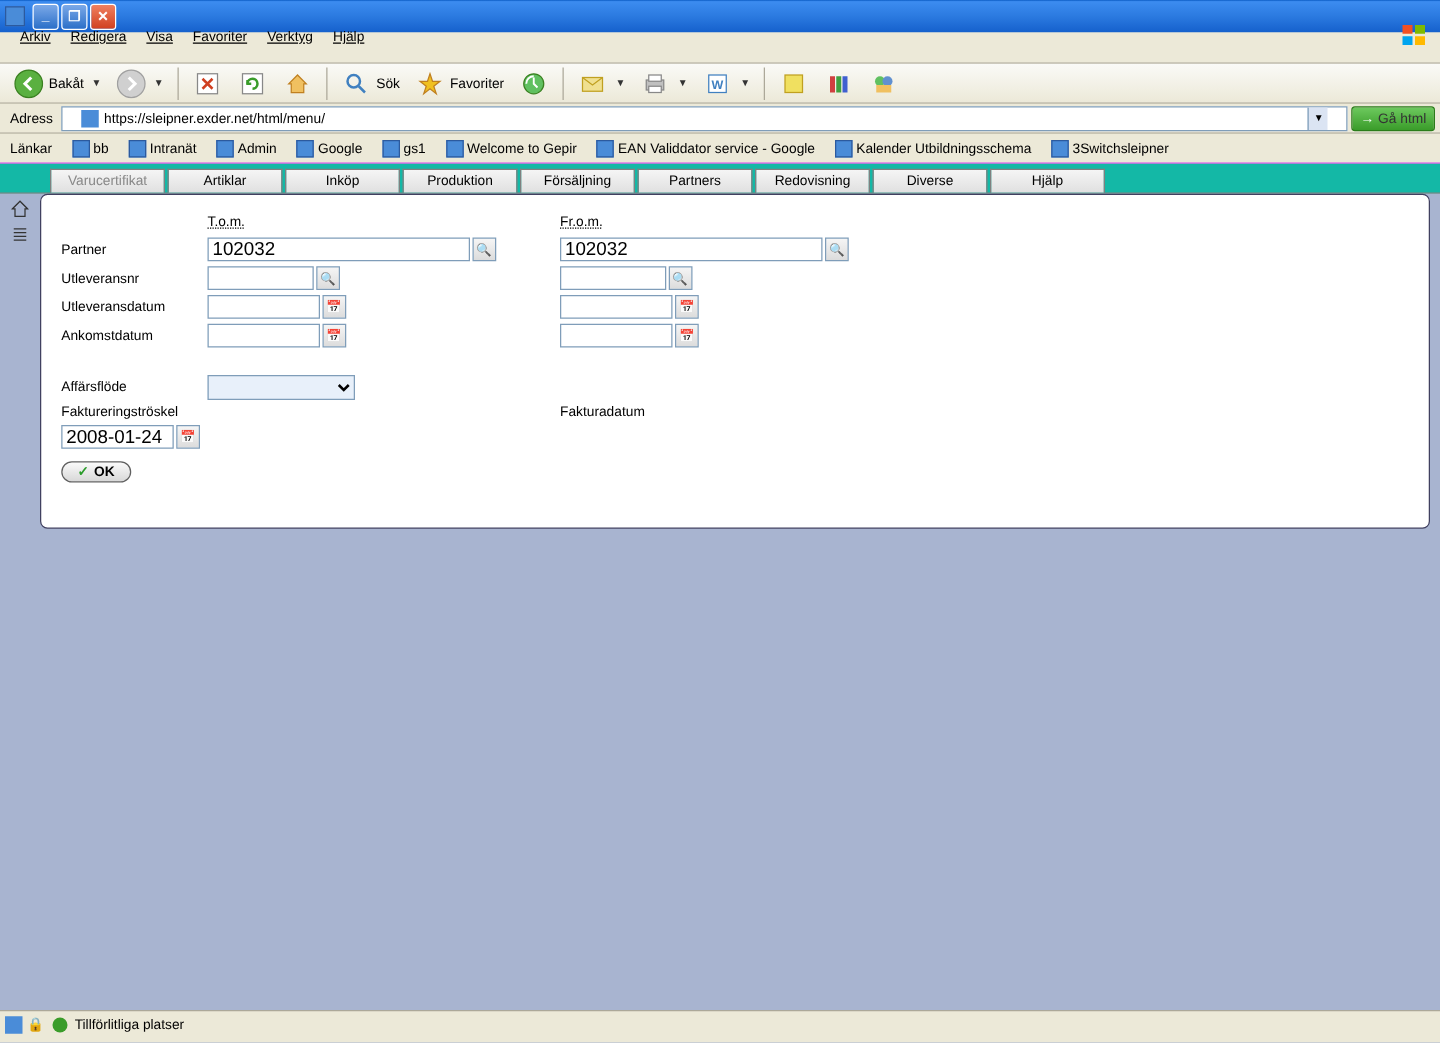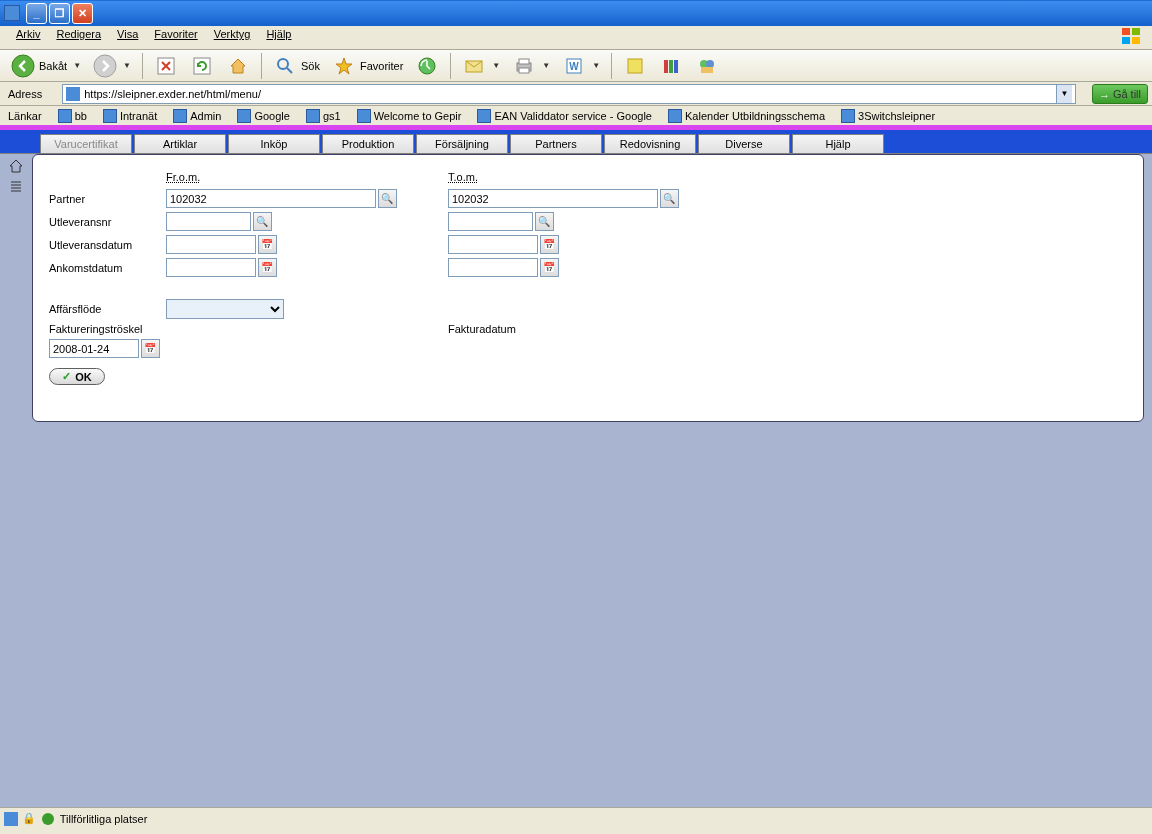--- a/index.html
+++ b/index.html
@@ -8,67 +8,67 @@
 
 .titlebar { background: linear-gradient(to bottom, #0a5bc4 0%, #3c8cf0 5%, #2b7ae0 50%, #1560cc 100%); height: 26px; display: flex; align-items: center; padding: 0 4px; color: white; font-weight: bold; font-size: 12px; }
 .titlebar .app-icon { width: 16px; height: 16px; background: #4a8cd8; margin-right: 6px; border: 1px solid #2c5a9e; }
 .titlebar .title { flex: 1; }
 .titlebar .winbtns { display: flex; gap: 2px; }
 .titlebar .winbtn { width: 21px; height: 21px; border: 1px solid white; border-radius: 3px; display: flex; align-items: center; justify-content: center; font-size: 11px; font-weight: bold; cursor: pointer; }
 .titlebar .winbtn.min, .titlebar .winbtn.max { background: linear-gradient(to bottom, #7ba9e8, #2b6fc8); }
 .titlebar .winbtn.close { background: linear-gradient(to bottom, #f08060, #d04020); }
 
 
-.menubar { background: #ece9d8; height: 24px; display: flex; align-items: flex-start; padding: 0 8px; border-bottom: 1px solid #aca899; }
+.menubar { background: #ece9d8; height: 24px; display: flex; align-items: flex-end; padding: 12px 8px; border-bottom: 1px solid #aca899; }
 .menubar .item { padding: 2px 8px; cursor: pointer; }
 .menubar .underline { text-decoration: underline; }
 .menubar .logo { margin-left: auto; width: 24px; height: 20px; }
 
 
 .toolbar { background: linear-gradient(to bottom, #fafaf7, #ece9d8); height: 32px; display: flex; align-items: center; padding: 0 6px; border-bottom: 1px solid #aca899; gap: 2px; }
 .tbtn { height: 30px; display: flex; align-items: center; padding: 0 4px; cursor: pointer; border: 1px solid transparent; border-radius: 3px; gap: 4px; }
 .ticon { width: 24px; height: 24px; display: flex; align-items: center; justify-content: center; }
 .tsep { width: 1px; height: 26px; background: #aca899; margin: 0 4px; }
 .dropdown-arrow { font-size: 8px; margin-left: 2px; color: #333; }
 
 
-.addressbar { background: #ece9d8; height: 24px; display: flex; align-items: center; padding: 0 4px; border-bottom: 1px solid #aca899; gap: 16px; }
+.addressbar { background: #ece9d8; height: 24px; display: flex; align-items: center; padding: 0 4px; border-bottom: 1px solid #aca899; gap: 3px; }
 .addressbar .label { padding: 0 4px; }
-.addressbar .url-box { flex: 1; height: 20px; background: white; border: 1px solid #7f9db9; display: flex; align-items: center; padding: 0 3px; }
+.addressbar .url-box { flex: 1; height: 20px; background: white; border: 1px solid #7f9db9; display: flex; align-items: center; padding: 0 15px; }
 .addressbar .url-box .favicon { width: 14px; height: 14px; background: #4a8cd8; margin-right: 4px; }
 .addressbar .url-box .url { flex: 1; }
 .addressbar .url-box .dd { width: 16px; text-align: center; cursor: pointer; background: #dbe4f3; border-left: 1px solid #7f9db9; height: 18px; line-height: 18px; font-size: 8px; }
 .gobtn { height: 20px; background: linear-gradient(to bottom, #6dc95e, #3a9c2a); border: 1px solid #2a7c1a; border-radius: 3px; padding: 0 6px; display: flex; align-items: center; gap: 3px; cursor: pointer; color: #333; }
 .gobtn .arrow { color: white; font-weight: bold; }
 
 
-.linksbar { background: #ece9d8; height: 24px; display: flex; align-items: center; padding: 0 4px; border-bottom: 5px solid #d946ef; gap: 8px; }
+.linksbar { background: #ece9d8; height: 24px; display: flex; align-items: center; padding: 0 4px; border-bottom: 1px solid #d946ef; gap: 8px; }
 .linksbar .label { padding: 0 4px; }
 .linksbar .link { display: flex; align-items: center; gap: 3px; cursor: pointer; padding: 2px 4px; }
 .linksbar .favicon { width: 14px; height: 14px; background: #4a8cd8; border: 1px solid #2c5a9e; }
 
 
-.apptabs-wrap { background: #1d4ed8; border-bottom: 1px solid #808080; padding: 4px 40px 0; }
+.apptabs-wrap { background: #14b8a6; border-bottom: 1px solid #808080; padding: 4px 40px 0; }
 .apptabs { display: flex; gap: 2px; }
 .apptab { background: linear-gradient(to bottom, #f5f5f5, #e0e0e0); border: 1px solid #808080; border-bottom: none; padding: 3px 0; width: 92px; text-align: center; cursor: pointer; font-size: 11px; }
 .apptab.disabled { color: #888; }
 
 
 .content-row { display: flex; height: calc(100% - 26px - 24px - 38px - 24px - 24px - 23px - 22px); }
 .left-gutter { width: 32px; background: #a8b4d0; display: flex; flex-direction: column; align-items: center; padding-top: 4px; gap: 4px; }
 .gutter-icon { width: 16px; height: 16px; cursor: pointer; display: flex; align-items: center; justify-content: center; }
 .content-main { flex: 1; background: #a8b4d0; padding: 0 8px 8px 0; }
 .page-title { font-size: 18px; font-weight: bold; padding: 6px 0 10px 0; }
 .form-panel { background: white; border: 1px solid #404060; border-radius: 6px; padding: 16px 16px 36px 16px; }
 
 .form-grid { display: grid; grid-template-columns: 115px 280px 280px; gap: 4px 2px; align-items: center; }
 .form-label { font-size: 11px; }
 .col-header { font-size: 11px; text-decoration: underline dotted; padding-bottom: 2px; }
 .field-row { display: flex; align-items: center; gap: 2px; }
-.text-input { border: 1px solid #7f9db9; height: 19px; padding: 0 3px; font-size: 11px; font-family: inherit; }
+.text-input { border: 1px solid #7f9db9; height: 19px; padding: 0 3px; font-size: 15px; font-family: inherit; }
 .text-input.w-210 { width: 210px; }
 .text-input.w-85 { width: 85px; }
 .text-input.w-145 { width: 145px; text-align: right; }
 .text-input.w-90 { width: 90px; }
 .iconbtn { width: 19px; height: 19px; border: 1px solid #7f9db9; background: linear-gradient(to bottom, #f5f5f5, #dcdcdc); cursor: pointer; display: flex; align-items: center; justify-content: center; font-size: 10px; }
 .select-input { border: 1px solid #7f9db9; height: 20px; width: 118px; background: #e8f0fa; font-size: 11px; }
 .spacer-row { height: 14px; }
 
 .ok-btn { margin-top: 6px; background: linear-gradient(to bottom, #fafafa, #d8d8d8); border: 1px solid #606060; border-radius: 10px; padding: 1px 12px; cursor: pointer; display: inline-flex; align-items: center; gap: 4px; font-size: 11px; font-weight: bold; }
 .ok-btn .check { color: #2a9c2a; font-weight: bold; }
@@ -239,21 +239,21 @@
 
 <div class="addressbar">
   <span class="label">Adress</span>
   <div class="url-box">
     <div class="favicon"></div>
     <input class="url" style="border: none; outline: none; font-size: 11px; width: 100%;" value="https://sleipner.exder.net/html/menu/">
     <div class="dd">▼</div>
   </div>
   <div class="gobtn">
     <span class="arrow">→</span>
-    <span>Gå till</span>
+    <span>Gå html</span>
   </div>
 </div>
 
 <div class="linksbar">
   <span class="label">Länkar</span>
   <div class="link">
       <div class="favicon"></div>
       <span>bb</span>
     </div>
   <div class="link">
@@ -317,22 +317,22 @@
           <line x1="2" y1="6" x2="12" y2="6" stroke="#333"></line>
           <line x1="2" y1="9" x2="12" y2="9" stroke="#333"></line>
           <line x1="2" y1="12" x2="12" y2="12" stroke="#333"></line>
         </svg>
       </div>
   </div>
   <div class="content-main">
     <div class="form-panel">
       <div class="form-grid">
         <div></div>
+        <div class="col-header">T.o.m.</div>
         <div class="col-header">Fr.o.m.</div>
-        <div class="col-header">T.o.m.</div>
 
         <div class="form-label">Partner</div>
         <div class="field-row">
           <input class="text-input w-210" value="102032" style="">
           <button class="iconbtn">
               <span>🔍</span>
             </button>
         </div>
         <div class="field-row">
           <input class="text-input w-210" value="102032" style="">

